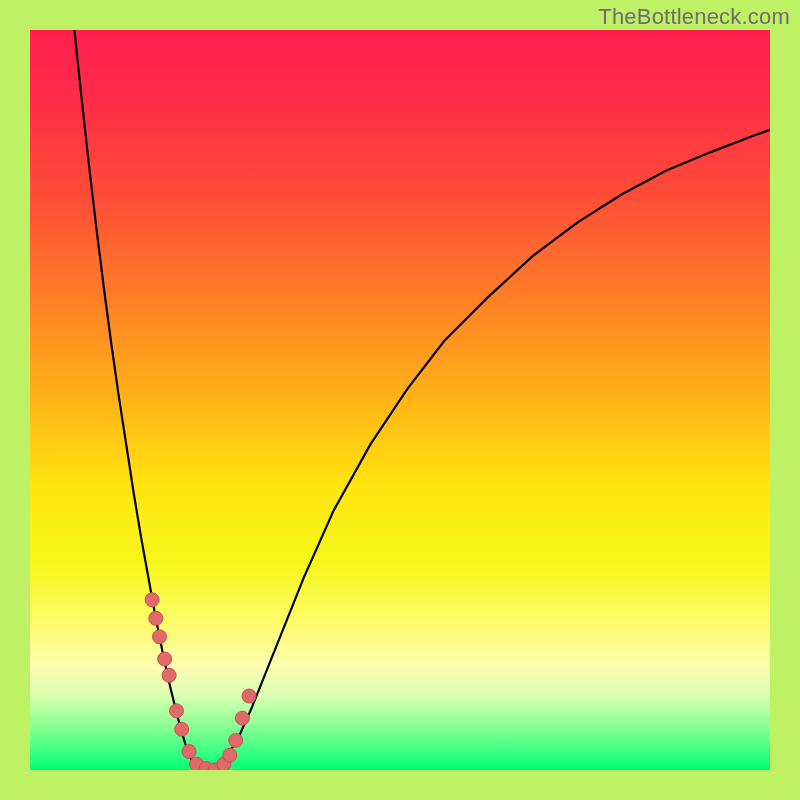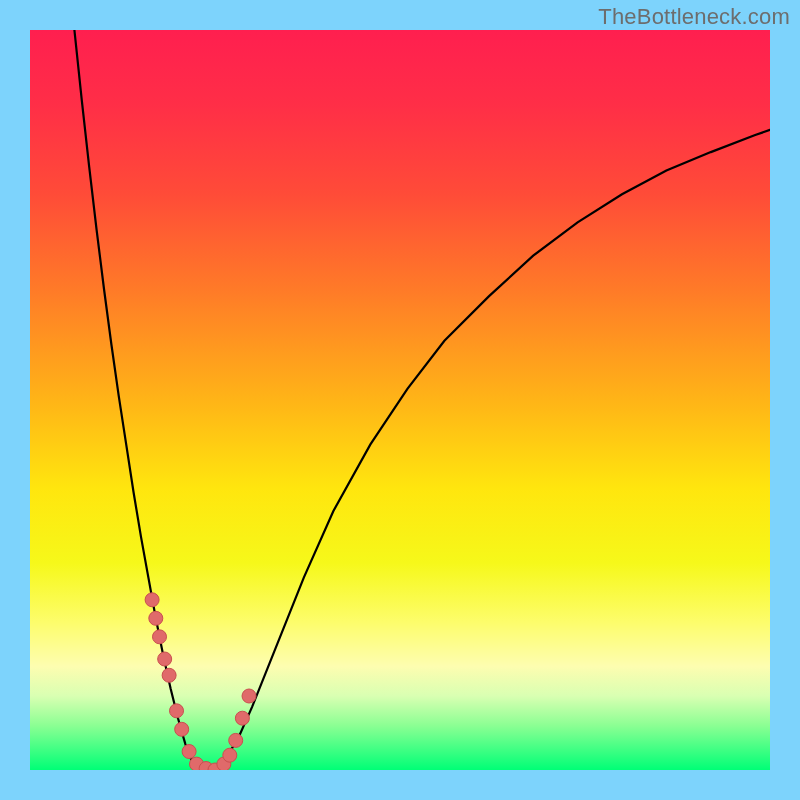--- a/index.html
+++ b/index.html
@@ -9,21 +9,21 @@
     height: 800px;
     overflow: hidden;
     background: #000;
     font-family: Arial, Helvetica, sans-serif;
   }
   .frame {
     position: absolute;
     top: 0; left: 0;
     width: 800px;
     height: 800px;
-    background: #7dd3fc;
+    background: #bef264;
   }
   .plot {
     position: absolute;
     top: 30px;
     left: 30px;
     width: 740px;
     height: 740px;
     overflow: hidden;
   }
   .plot svg {

